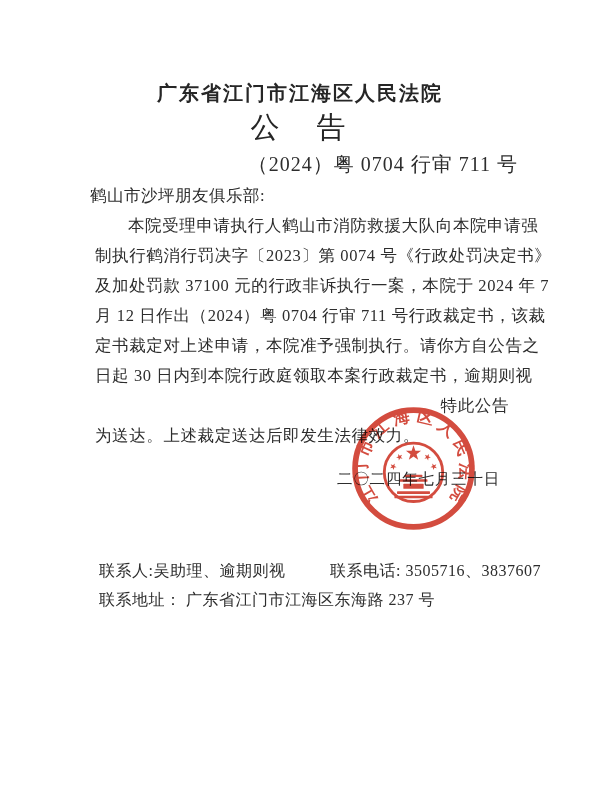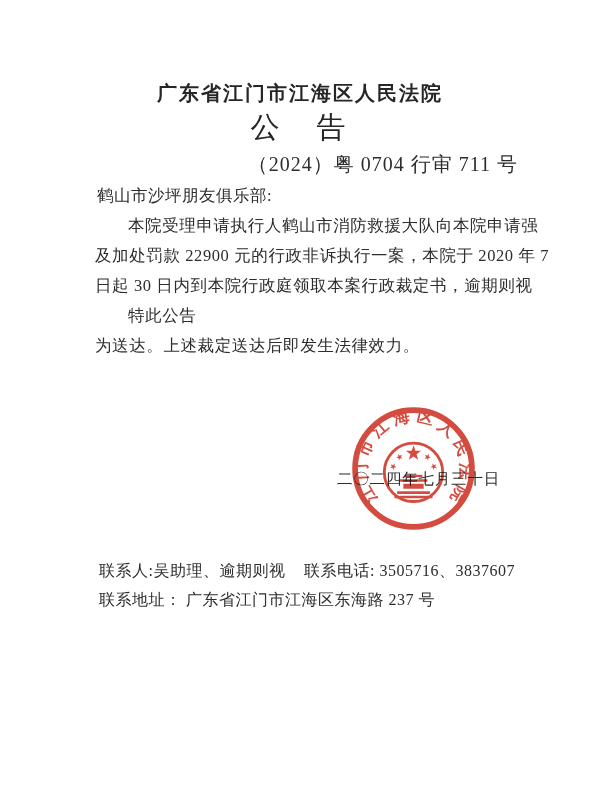--- a/index.html
+++ b/index.html
@@ -41,35 +41,35 @@
   .case-number {
     position: absolute;
     top: 151px;
     right: 82px;
     font-size: 20px;
     letter-spacing: 1px;
   }
   .addressee {
     position: absolute;
     top: 185px;
-    left: 97px;
+    left: 90px;
     font-size: 16.5px;
     letter-spacing: 0.5px;
   }
   .body-block {
     position: absolute;
     top: 211px;
     left: 95px;
     width: 414px;
     font-size: 16.5px;
     line-height: 30px;
     letter-spacing: 0.6px;
   }
   .body-line { white-space: nowrap; }
-  .body-line.indent { text-indent: 2em; }
+  .body-line.indent { text-indent: 2em; text-align: right; }
   .issue-date {
     position: absolute;
     top: 469px;
     left: 337px;
     font-size: 15.5px;
     letter-spacing: 0.8px;
     color: #2d2d2d;
   }
   .stamp {
     position: absolute;
@@ -85,38 +85,41 @@
     top: 556px;
     left: 99px;
     font-size: 16px;
     letter-spacing: 0.5px;
   }
   .contact-row {
     height: 29px;
     line-height: 29px;
     white-space: nowrap;
   }
-  .contact-phone { margin-left: 14px; }
+  .contact-phone { margin-left: 40px; }
 </style>
 </head>
 <body>
 
 <div class="page">
 
   <div class="court-name">广东省江门市江海区人民法院</div>
 
   <div class="notice-title">公　告</div>
 
   <div class="case-number">（2024）粤 0704 行审 711 号</div>
 
   <div class="addressee">鹤山市沙坪朋友俱乐部:</div>
 
   <div class="body-block">
     <div class="body-line indent">本院受理申请执行人鹤山市消防救援大队向本院申请强</div>
-    <div class="body-line">及加处罚款 22900 元的行政非诉执行一案，本院于 2020 年 7</div>
+    <div class="body-line">制执行鹤消行罚决字〔2023〕第 0074 号《行政处罚决定书》</div>
+    <div class="body-line">及加处罚款 37100 元的行政非诉执行一案，本院于 2024 年 7</div>
+    <div class="body-line">月 12 日作出（2024）粤 0704 行审 711 号行政裁定书，该裁</div>
+    <div class="body-line">定书裁定对上述申请，本院准予强制执行。请你方自公告之</div>
     <div class="body-line">日起 30 日内到本院行政庭领取本案行政裁定书，逾期则视</div>
     <div class="body-line indent">特此公告</div>
     <div class="body-line">为送达。上述裁定送达后即发生法律效力。</div>
   </div>
 
   <div class="issue-date">二〇二四年七月三十日</div>
 
   <svg class="stamp" viewBox="0 0 200 200" xmlns="http://www.w3.org/2000/svg">
     <defs>
       <polygon id="star" points="0,-10 2.35,-3.24 9.51,-3.09 3.8,1.24 5.88,8.09 0,4 -5.88,8.09 -3.8,1.24 -9.51,-3.09 -2.35,-3.24"></polygon>

